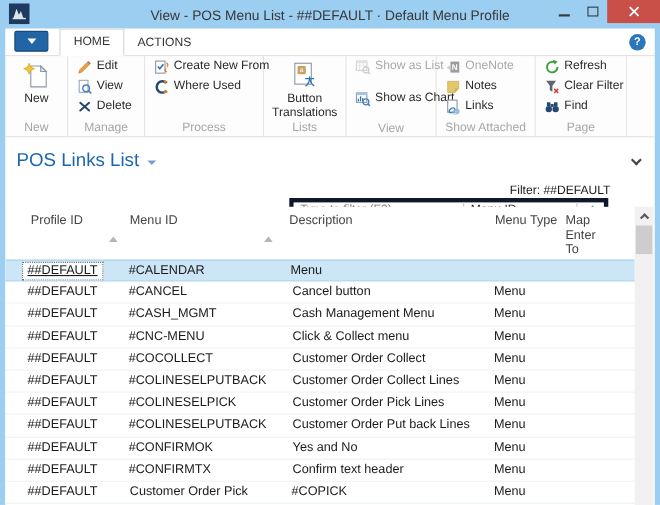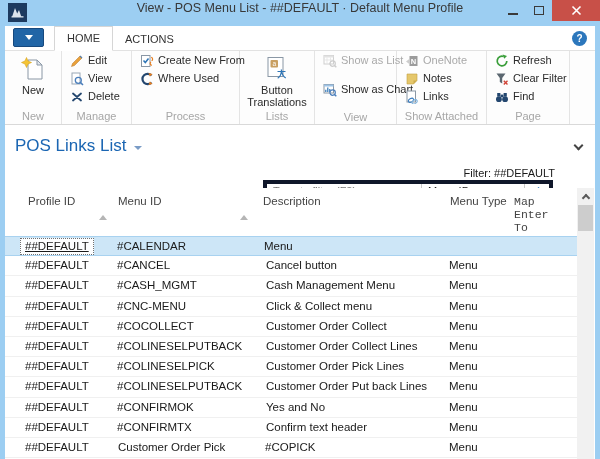--- a/index.html
+++ b/index.html
@@ -1,20 +1,20 @@
 <!DOCTYPE html>
 <html><head>
 <meta charset="utf-8">
 <style>
   * { margin:0; padding:0; box-sizing:border-box; }
   html,body { width:600px; height:459px; overflow:hidden; }
   body { font-family:"Liberation Sans", sans-serif; background:#9CCEF2; position:relative; }
 
   
-  .titlebar { height:26px; background:#9CCEF2; position:relative; display:flex; align-items:flex-start; }
+  .titlebar { height:26px; background:#9CCEF2; position:relative; display:flex; align-items:center; }
   .app-icon { position:absolute; left:8px; top:3px; width:19px; height:19px; }
   .title { flex:1; text-align:center; font-size:12.5px; color:#383838; padding-top:1px; }
   .controls { position:absolute; right:0; top:0; display:flex; align-items:flex-start; }
   .ctl { width:26px; height:21px; display:flex; align-items:center; justify-content:center; }
   .min-bar { width:10px; height:2px; background:#3A3A3A; margin-top:6px; }
   .max-box { width:10px; height:9px; border:1.5px solid #3A3A3A; background:transparent; }
   .close-btn { width:48px; height:21px; background:#C85048; display:flex; align-items:center; justify-content:center; }
 
   
   .content { margin:0 5px; height:433px; background:#FFF; }
@@ -57,21 +57,21 @@
   .chev { width:7px; height:7px; border-right:2px solid #444; border-bottom:2px solid #444; transform:rotate(45deg); }
   .collapse { position:absolute; right:13px; top:17px; }
   .fstatus { position:absolute; right:40px; top:42px; font-size:11px; color:#1A1A1A; }
 
   
   .listarea { height:271px; position:relative; background:#FFF; }
   .gridcols { display:grid; grid-template-columns:107px 148px 185px 65px 1fr; }
   .thead { height:48px; position:relative; width:calc(100% - 18px); }
   .hc { font-size:11.5px; color:#444; padding-top:7px; line-height:13px; }
   .hc.c1 { padding-left:23px; } .hc.c2 { padding-left:6px; } .hc.c3 { padding-left:3px; }
-  .hc.c4 { padding-left:5px; } .hc.c5 { padding:7px 22px 0 4px;font-family:Liberation Mono, monospace; }
+  .hc.c4 { padding-left:5px; } .hc.c5 { padding:7px 22px 0 4px; }
   .sort { position:absolute; width:0; height:0; border-left:4px solid transparent; border-right:4px solid transparent; border-bottom:5px solid #B5B5B5; }
   .s1 { left:94px; top:27px; } .s2 { left:235px; top:27px; }
   .rows { width:calc(100% - 18px); }
   .trow { height:20.2px; border-bottom:1px solid #F0F0F0; background:#FFF; }
   .trow.sel { background:#CDE6F7; border-top:1px solid #A8D2F0; border-bottom:1px solid #A8D2F0; }
   .c { font-size:11.5px; color:#1A1A1A; line-height:19px; white-space:nowrap; overflow:hidden; }
   .c1 { padding-left:15px; } .c2 { padding-left:5px; } .c3 { padding-left:6px; }
   .c4 { padding-left:4px; } .c5 { padding-left:4px; }
   .cv { display:inline-block; border:1px solid transparent; padding:0 4px; line-height:15px; }
   .cv.focus { border:1px dotted #707070; background:#FDFEFF; text-decoration:underline; }

